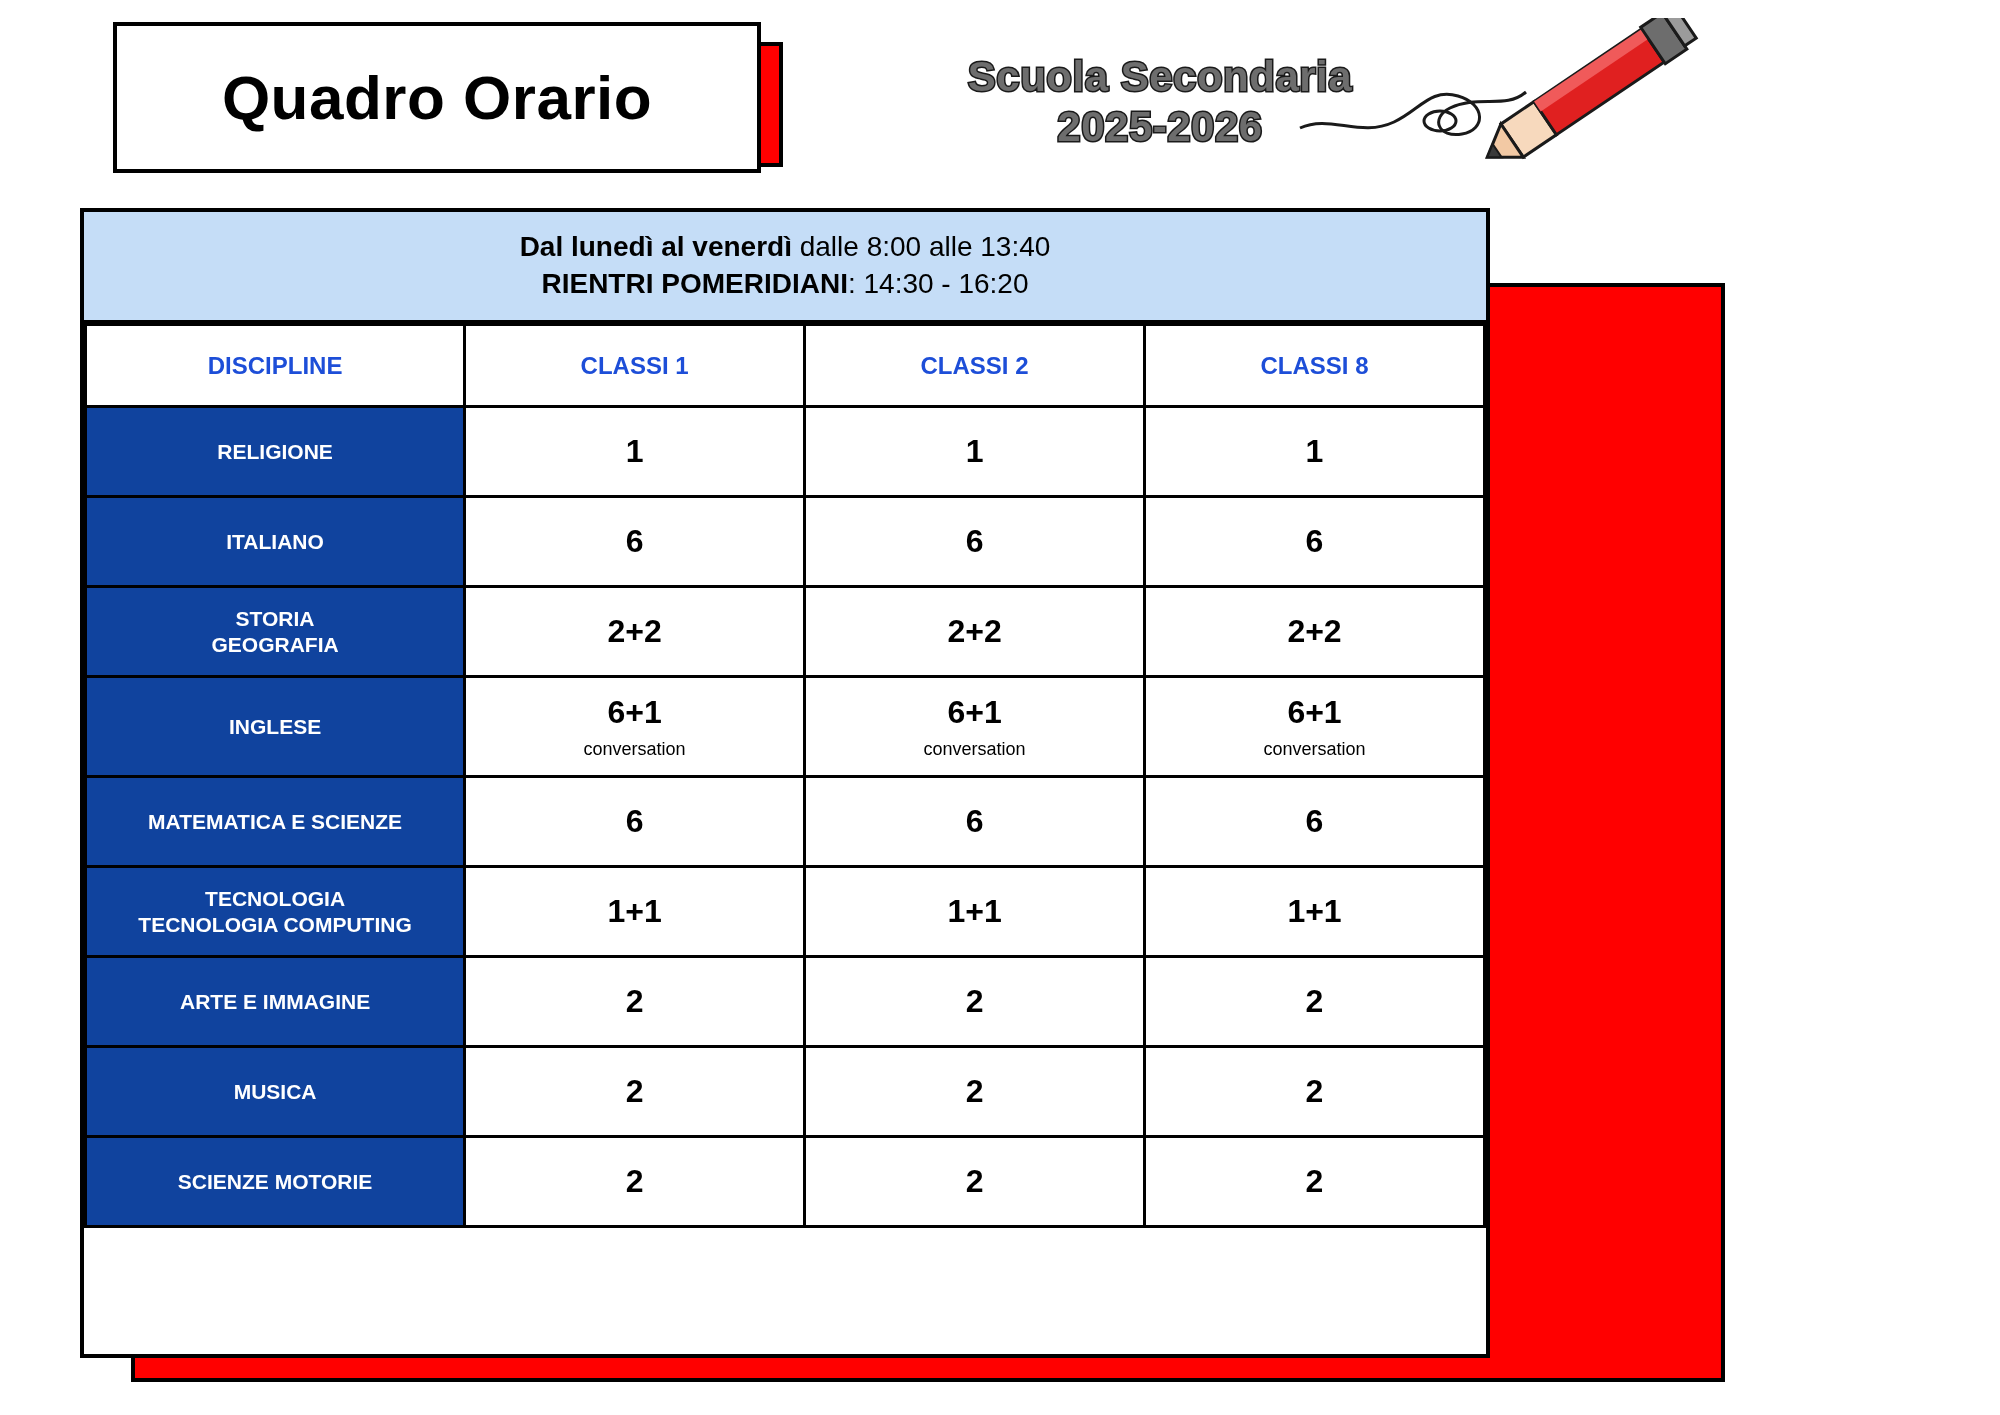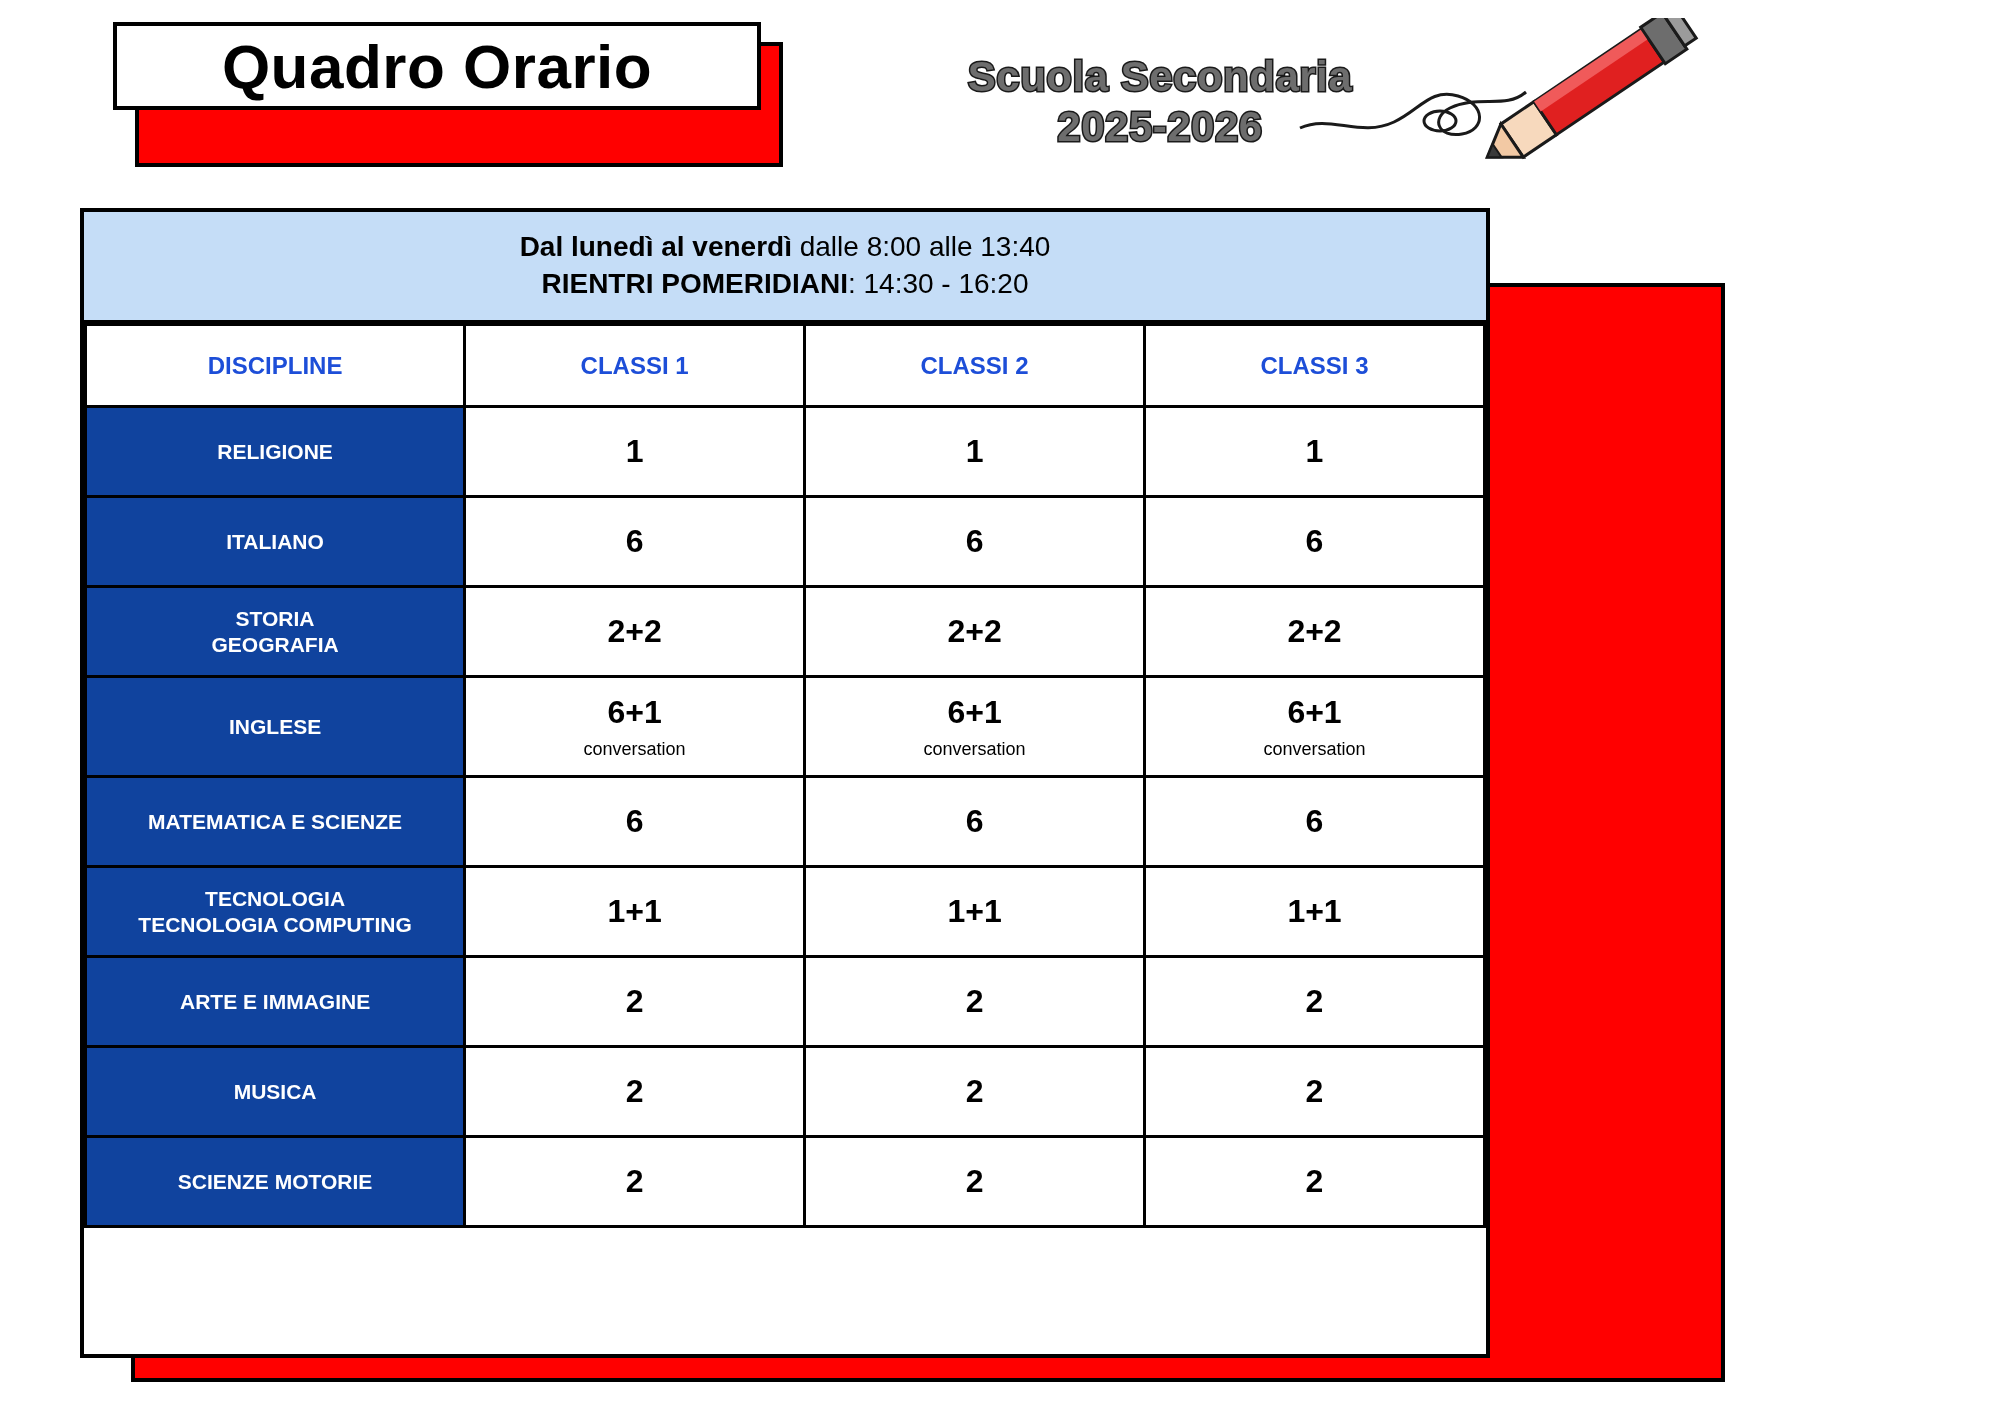--- a/index.html
+++ b/index.html
@@ -31,21 +31,21 @@
     height: 125px;
     background: #ff0000;
     border: 4px solid #000000;
     box-sizing: border-box;
   }
   #title-box {
     position: absolute;
     left: 0;
     top: 0;
     width: 648px;
-    height: 88px;
+    height: 151px;
     background: #ffffff;
     border: 4px solid #000000;
     box-sizing: border-box;
     display: flex;
     align-items: center;
     justify-content: center;
   }
   #title-text {
     font-size: 62px;
     font-weight: bold;
@@ -215,21 +215,21 @@
       <col class="c-disc">
         <col class="c-cls">
         <col class="c-cls">
         <col class="c-cls">
     </colgroup>
     <thead>
       <tr>
         <th>DISCIPLINE</th>
         <th>CLASSI 1</th>
         <th>CLASSI 2</th>
-        <th>CLASSI 3</th>
+        <th>CLASSI 8</th>
       </tr>
     </thead>
     <tbody id="schedule-body">
         <tr>
           <td class="disc-cell">RELIGIONE</td>
           <td class="val-cell">1</td>
           <td class="val-cell">1</td>
           <td class="val-cell">1</td>
         </tr>
         <tr>

